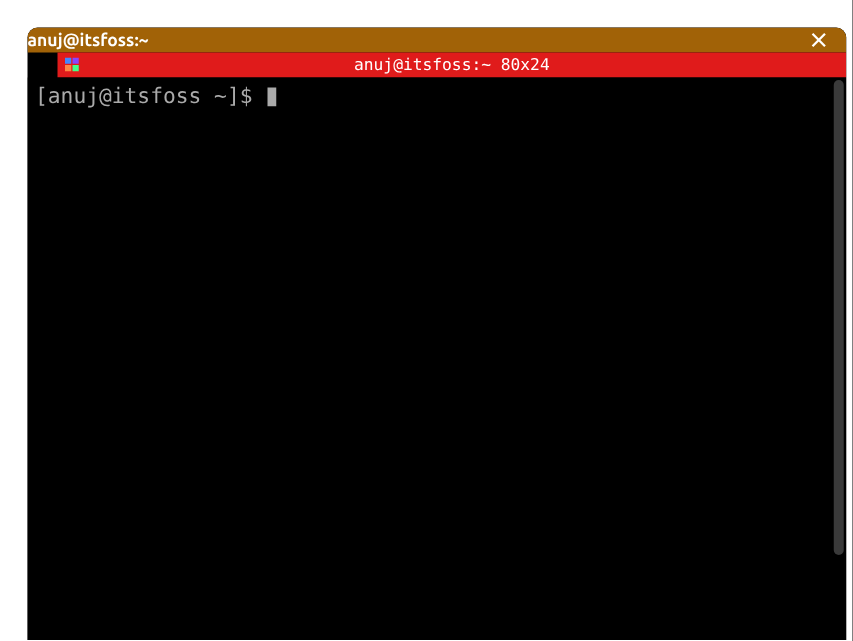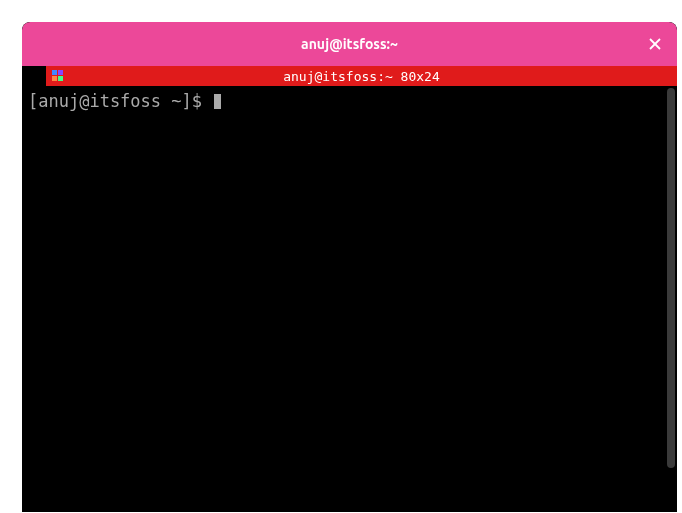--- a/index.html
+++ b/index.html
@@ -20,25 +20,24 @@
       top: 22px;
       width: 655px;
       height: 490px;
       background: #000000;
       border-radius: 8px 8px 0 0;
       overflow: hidden;
       display: flex;
       flex-direction: column;
     }
     .titlebar {
-      height: 44px;
-      background: #ec4899;
+      height: 20px;
+      background: #a16207;
       display: flex;
       align-items: center;
-      justify-content: center;
       position: relative;
       border-radius: 8px 8px 0 0;
     }
     .titlebar-title {
       color: #ffffff;
       font-family: -apple-system, "Segoe UI", Ubuntu, sans-serif;
       font-size: 14px;
       font-weight: 600;
     }
     .close-btn {

